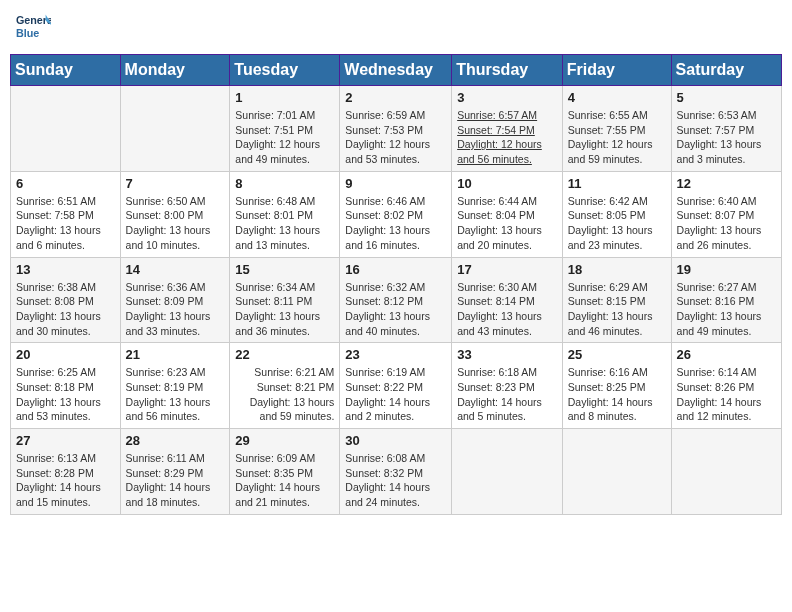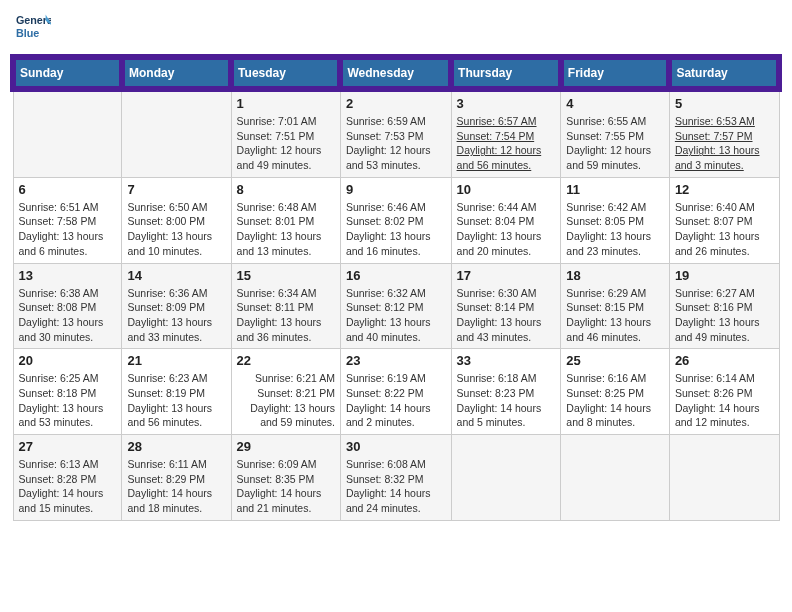--- a/index.html
+++ b/index.html
@@ -41,23 +41,23 @@
     .calendar {
       width: 100%;
       border-collapse: collapse;
       font-size: 11px;
     }
     .calendar thead th {
       background-color: #2e6da4;
       color: #fff;
       padding: 6px 4px;
       text-align: left;
-      font-size: 12px;
+      font-size: 16px;
       font-weight: bold;
-      border: 6px solid #4c1d95;
+      border: 1px solid #4c1d95;
     }
     .calendar tbody td {
       border: 1px solid #ccc;
       vertical-align: top;
       padding: 4px 5px;
       min-height: 80px;
       width: 113px;
     }
     .calendar tbody tr:nth-child(odd) td {
       background-color: #f5f5f5;
@@ -136,21 +136,21 @@
         </td>
         <td>
           <div class="day-num">4</div>
           <div class="day-info" style="white-space: pre-line;">Sunrise: 6:55 AM
 Sunset: 7:55 PM
 Daylight: 12 hours
 and 59 minutes.</div>
         </td>
         <td>
           <div class="day-num">5</div>
-          <div class="day-info" style="white-space: pre-line; text-decoration: underline;">Sunrise: 6:53 AM
+          <div class="day-info" style="white-space: pre-line;">Sunrise: 6:53 AM
 Sunset: 7:57 PM
 Daylight: 13 hours
 and 3 minutes.</div>
         </td>
       </tr>
       <tr>
         <td>
           <div class="day-num">6</div>
           <div class="day-info" style="white-space: pre-line;">Sunrise: 6:51 AM
 Sunset: 7:58 PM

